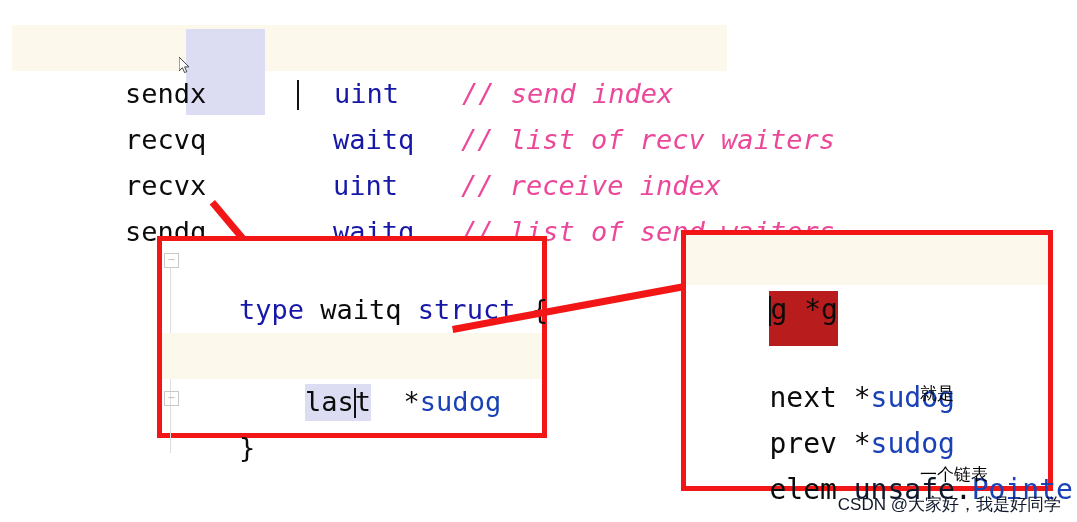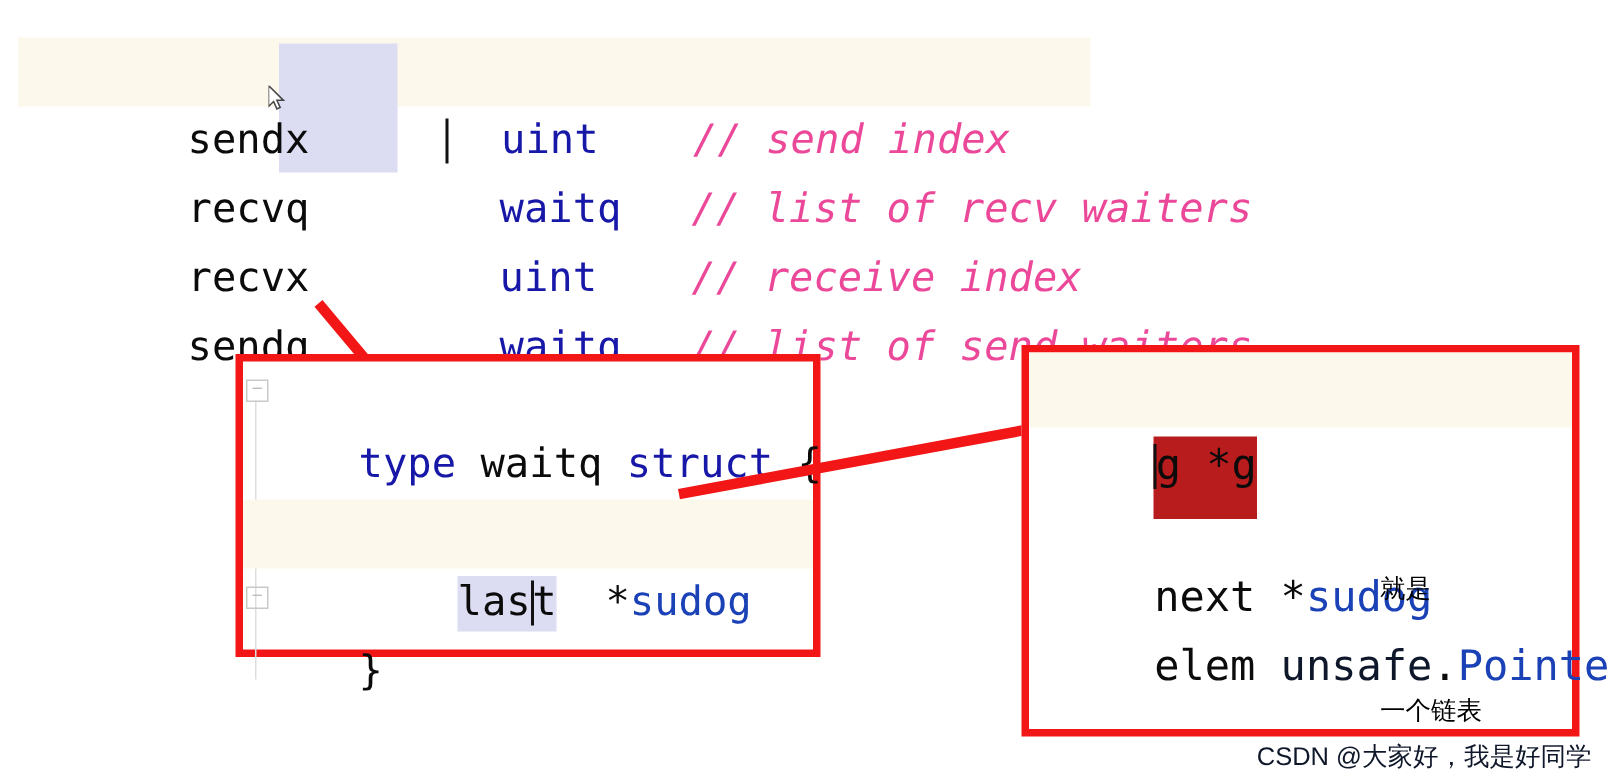--- a/index.html
+++ b/index.html
@@ -243,20 +243,23 @@
   <div class="rb-line" id="rb-head">
     <span class="sel-blue"><span class="caret"></span><span class="tok t-plain">g *g</span></span>
   </div>
 
   <div id="rb-gap"></div>
 
   <div class="rb-line">
     <span class="tok t-plain">next</span><span class="tok t-plain"> *</span><span class="tok t-blue">sudog</span>
   </div>
 
+  <div class="rb-line">
+    <span class="tok t-plain">prev</span><span class="tok t-plain"> *</span><span class="tok t-blue">sudog</span>
+  </div>
 
   <div class="rb-line">
     <span class="tok t-plain">elem</span><span class="tok t-olive"> unsafe</span><span class="tok t-plain">.</span><span class="tok t-blue">Pointer</span>
   </div>
 
 </div>
 
 <div id="cn-note">
   <div>就是</div>
   <div>一个链表</div>

